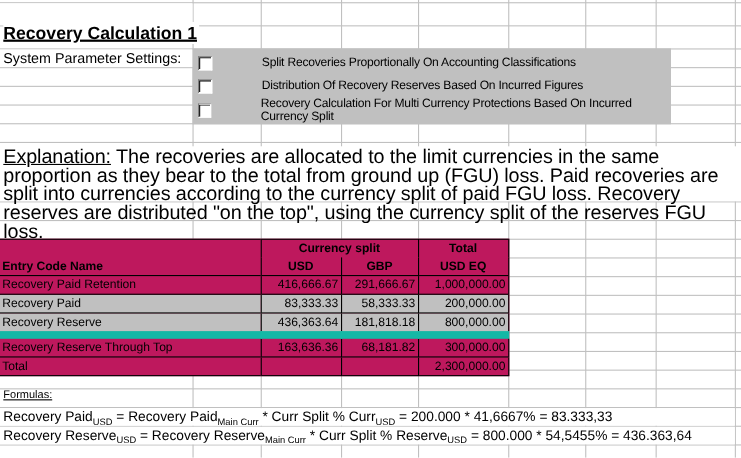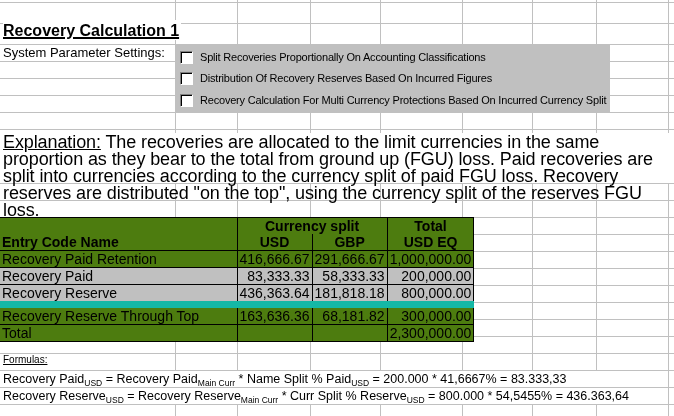--- a/index.html
+++ b/index.html
@@ -6,26 +6,26 @@
   body { width:674px; height:416px; background:#ffffff; position:relative; overflow:hidden;
          font-family:"Liberation Sans", sans-serif; color:#000; }
   .grid { position:absolute; left:0; top:0; width:674px; height:416px; }
   .vl { position:absolute; top:0; width:1px; background:#c0c0c0; height:416px; }
   .hl { position:absolute; left:0; height:1px; background:#c0c0c0; width:674px; }
   .abs { position:absolute; white-space:nowrap; }
   .title { left:3px; top:2px; font-size:16px; font-weight:bold; text-decoration:underline; text-decoration-thickness:2px; background:#fff; padding-right:2px; height:20px; line-height:22px;margin-top:18px; }
   .cover { position:absolute; background:#fff; }
   .sysparam { left:3px; top:45px; font-size:13px; line-height:16px; }
   .panel { position:absolute; left:175px; top:44px; width:435px; height:69px; background:#c0c0c0; }
-  .cb-row { position:absolute; left:5px; height:18px; display:flex; align-items:center; font-size:11px; letter-spacing:-0.2px; }
+  .cb-row { position:absolute; left:5px; height:18px; display:flex; align-items:center; font-size:11px; letter-spacing:-0.2px;gap:38px; }
   .cb { width:11px; height:11px; background:#fff; border-top:1px solid #808080; border-left:1px solid #808080; border-right:1px solid #fff; border-bottom:1px solid #fff; box-shadow: inset 1px 1px 0 #000; margin-right:7px; }
   .expl { position:absolute; left:0; top:133px; width:674px; height:50px; background:#fff; }
   .expl-text { position:absolute; left:3px; top:1px; width:666px; font-size:18px; line-height:17px; white-space:normal; letter-spacing:-0.1px; }
   .u { text-decoration:underline; }
-  table.data { position:absolute; left:0; top:217px; border-collapse:collapse; font-size:14px; background:#4d7c0f; }
+  table.data { position:absolute; left:0; top:217px; border-collapse:collapse; font-size:11px; background:#be185d; }
   table.data td { height:16px; padding:0 2px; line-height:16px; border-left:1px solid #c0c0c0; }
   .h1 td, .h2 td { font-weight:bold; }
   .num { text-align:right; }
   .ctr { text-align:center; }
   .gray td { background:#c0c0c0; }
   .formulas-label { left:3px; top:354px; font-size:10px; text-decoration:underline; }
   .formula { left:3px; font-size:12.5px; line-height:16px; }
   sub { font-size:8.5px; vertical-align:-3px; line-height:0; }
 </style>
 </head>
@@ -137,16 +137,16 @@
     <td class="num" style="border-right:1px solid #000"></td>
     <td class="num" style="border-right:1px solid #000"></td>
     <td class="num" style="border-right:1px solid #000">2,300,000.00</td>
   </tr>
 </tbody>
   </table>
 
 <div class="abs formulas-label">Formulas:</div>
 
 <div class="cover" style="left:0;top:371px;width:668px;height:16px;"></div>
-<div class="abs formula" style="top:371px"><span>Recovery Paid</span><sub>USD</sub><span> = Recovery Paid</span><sub>Main Curr</sub><span> * Name Split % Paid</span><sub>USD</sub><span> = 200.000 * 41,6667% = 83.333,33</span></div>
+<div class="abs formula" style="top:371px"><span>Recovery Paid</span><sub>USD</sub><span> = Recovery Paid</span><sub>Main Curr</sub><span> * Curr Split % Curr</span><sub>USD</sub><span> = 200.000 * 41,6667% = 83.333,33</span></div>
 
 <div class="cover" style="left:0;top:388px;width:668px;height:16px;"></div>
 <div class="abs formula" style="top:388px"><span>Recovery Reserve</span><sub>USD</sub><span> = Recovery Reserve</span><sub>Main Curr</sub><span> * Curr Split % Reserve</span><sub>USD</sub><span> = 800.000 * 54,5455% = 436.363,64</span></div>
 
 </body></html>

